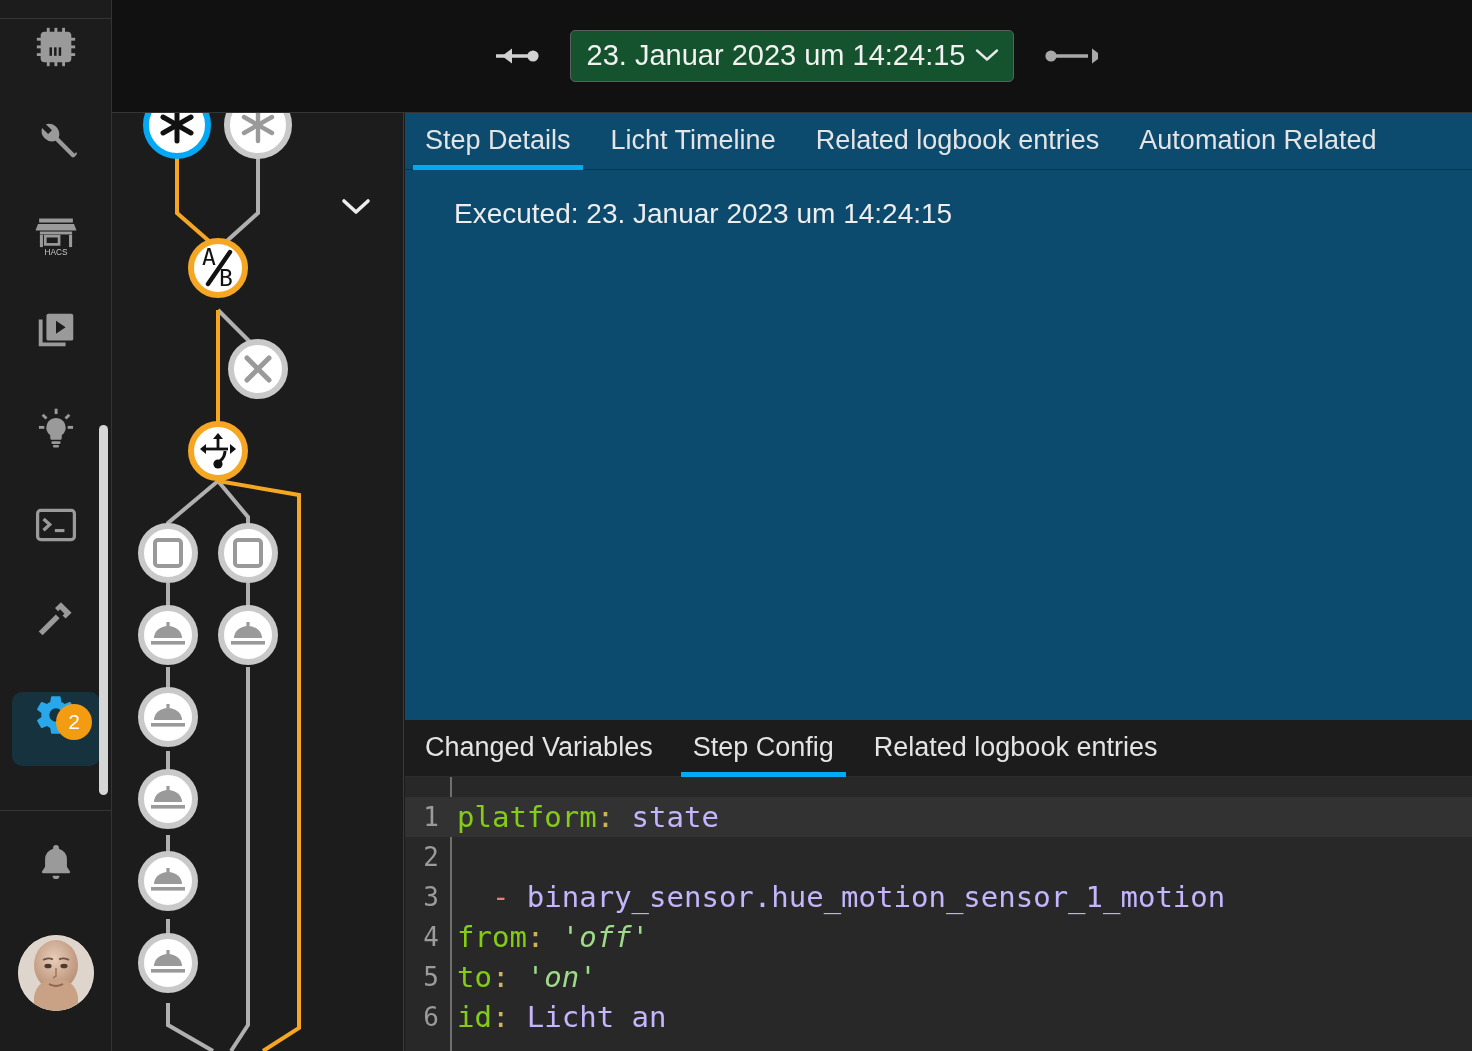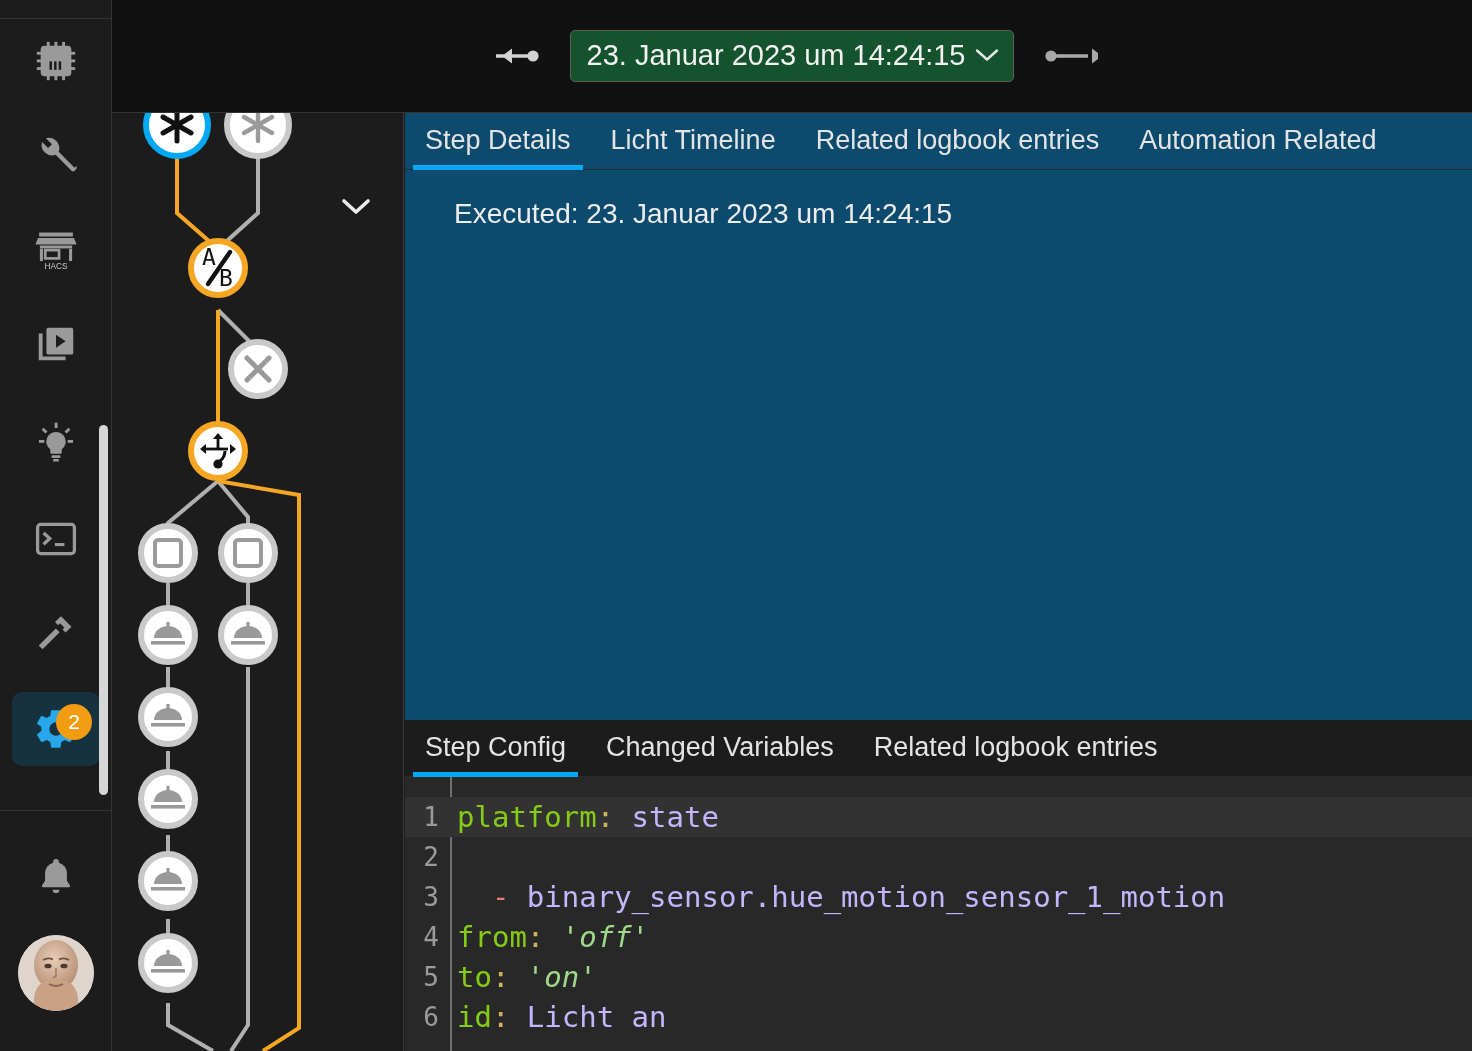--- a/index.html
+++ b/index.html
@@ -17,21 +17,21 @@
     background: #1c1c1c; border-right: 1px solid #343434;
   }
   #sidebar-top-divider {
     position: absolute; left: 0; top: 18px; width: 112px; height: 1px; background: #343434;
   }
   #sidebar-bottom-divider {
     position: absolute; left: 0; top: 810px; width: 112px; height: 1px; background: #343434;
   }
   .nav-item {
     position: absolute; left: 12px; width: 88px; height: 74px;
-    display: flex; align-items: center; justify-content: center;
+    display: flex; justify-content: center;
     border-radius: 10px;
   }
   .nav-item.active { background: #16323f; }
   .nav-icon { width: 46px; height: 46px; display: block; }
   .badge {
     position: absolute; right: 8px; top: 12px;
     min-width: 36px; height: 36px; border-radius: 18px;
     background: #f39c12; color: #ffffff;
     font-size: 21px; line-height: 36px; text-align: center;
     font-family: "Liberation Sans", sans-serif;
@@ -412,22 +412,22 @@
       <div class="tab active">Step Details</div>
       <div class="tab">Licht Timeline</div>
       <div class="tab">Related logbook entries</div>
       <div class="tab">Automation Related</div>
     </div>
     <div id="executed-line">Executed: 23. Januar 2023 um 14:24:15</div>
   </div>
 
   <div id="config-pane">
     <div class="tabbar">
+      <div class="tab">Changed Variables</div>
       <div class="tab active">Step Config</div>
-      <div class="tab">Changed Variables</div>
       <div class="tab">Related logbook entries</div>
     </div>
 
     <div id="code-wrap">
       <div id="code-pad"></div>
       <div class="gutter-bar"></div>
       <div id="code-lines">
           <div class="code-line hl">
             <span class="lineno">1</span>
             <span class="code-text"><span class="k">platform</span><span class="p">:</span><span class="v"> state</span></span>

